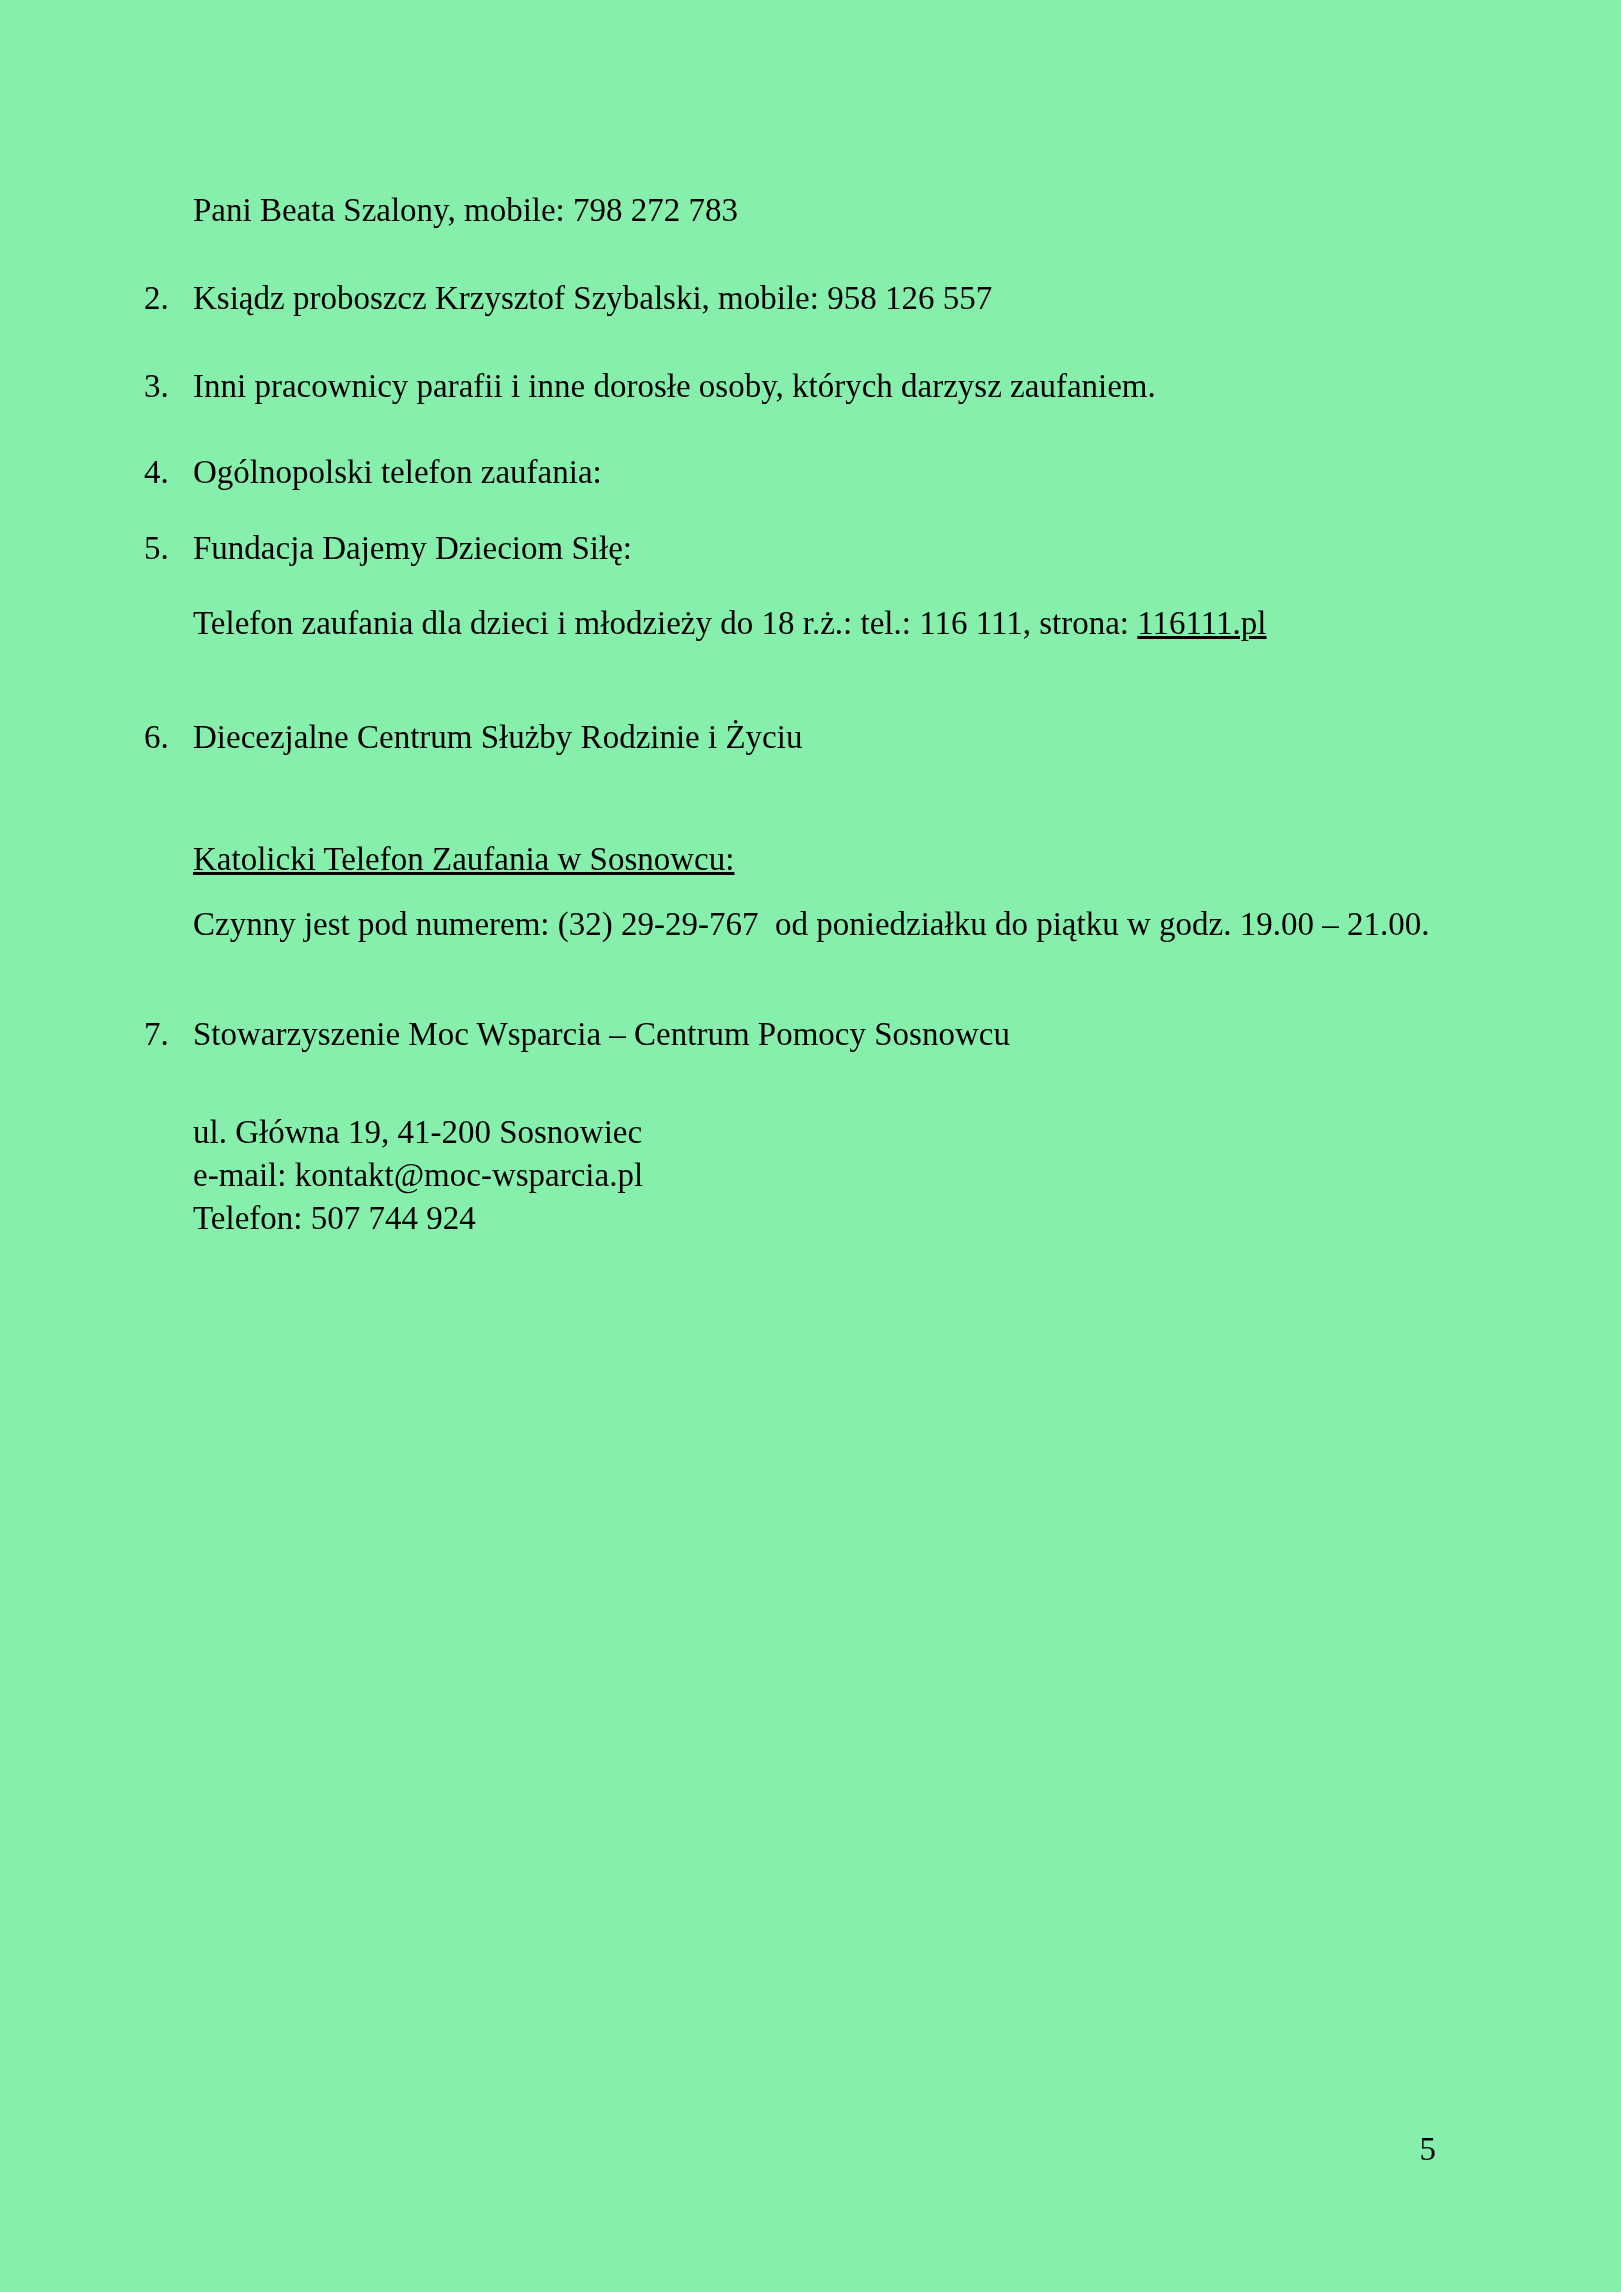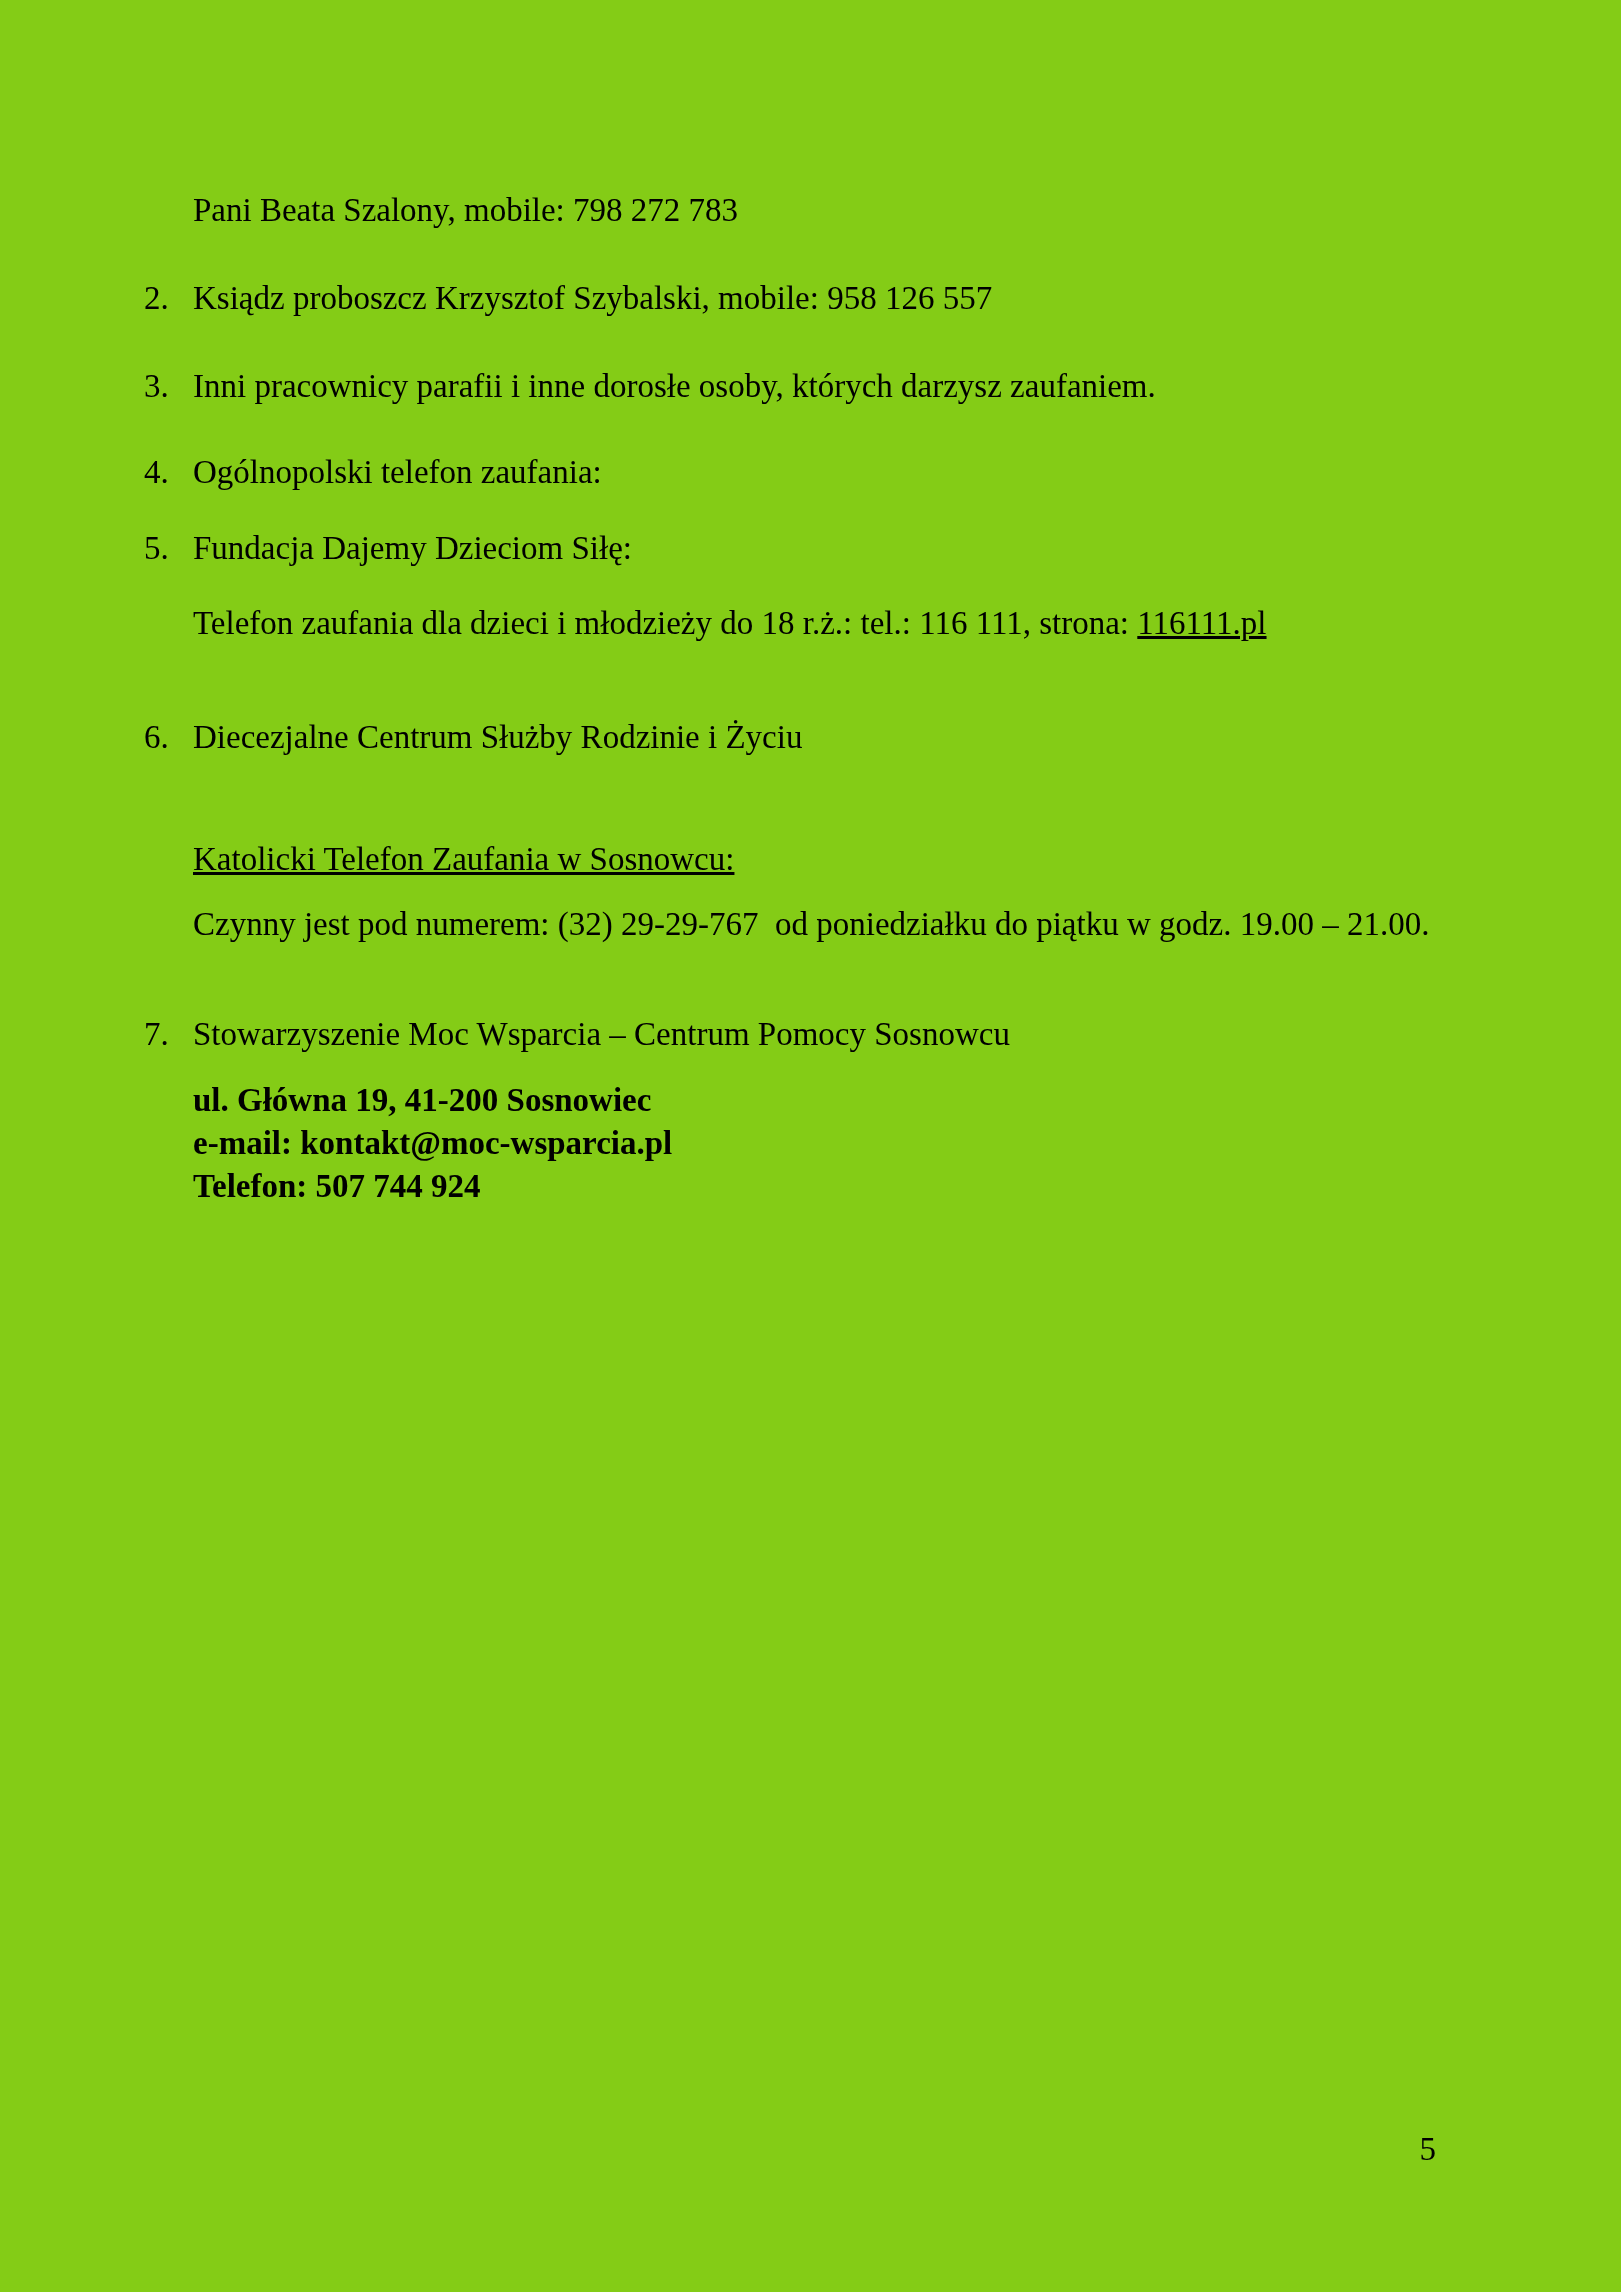--- a/index.html
+++ b/index.html
@@ -4,21 +4,21 @@
 <style>
   html, body {
     margin: 0;
     padding: 0;
     background: #ffffff;
   }
   .page {
     position: relative;
     width: 1621px;
     height: 2293px;
-    background: #84cc16;
+    background: #86efac;
     color: #000000;
     font-family: "Liberation Serif", "DejaVu Serif", serif;
     font-size: 33px;
     line-height: 43px;
     overflow: hidden;
   }
   .content {
     position: absolute;
     top: 0;
     left: 144px;
@@ -56,21 +56,21 @@
   .b2  { margin-top: 45px; }
   .b3  { margin-top: 43px; }
   .b4  { margin-top: 20.6px; }
   .b5  { margin-top: 33px; }
   .b6  { margin-top: 32px; }
   .b7  { margin-top: 33px; }
   .b8  { margin-top: 71px; }
   .b9  { margin-top: 79px; text-decoration: underline; }
   .b10 { margin-top: 21.6px; }
   .b11 { margin-top: 67px; }
-  .b12 { margin-top: 23px; font-weight: bold; }
+  .b12 { margin-top: 55px; }
 </style>
 </head>
 <body>
 
 <div class="page">
   <div class="content">
 
     <div class="para b0">Pani Beata Szalony, mobile: 798 272 783</div>
 
     <div class="list-item b1">

